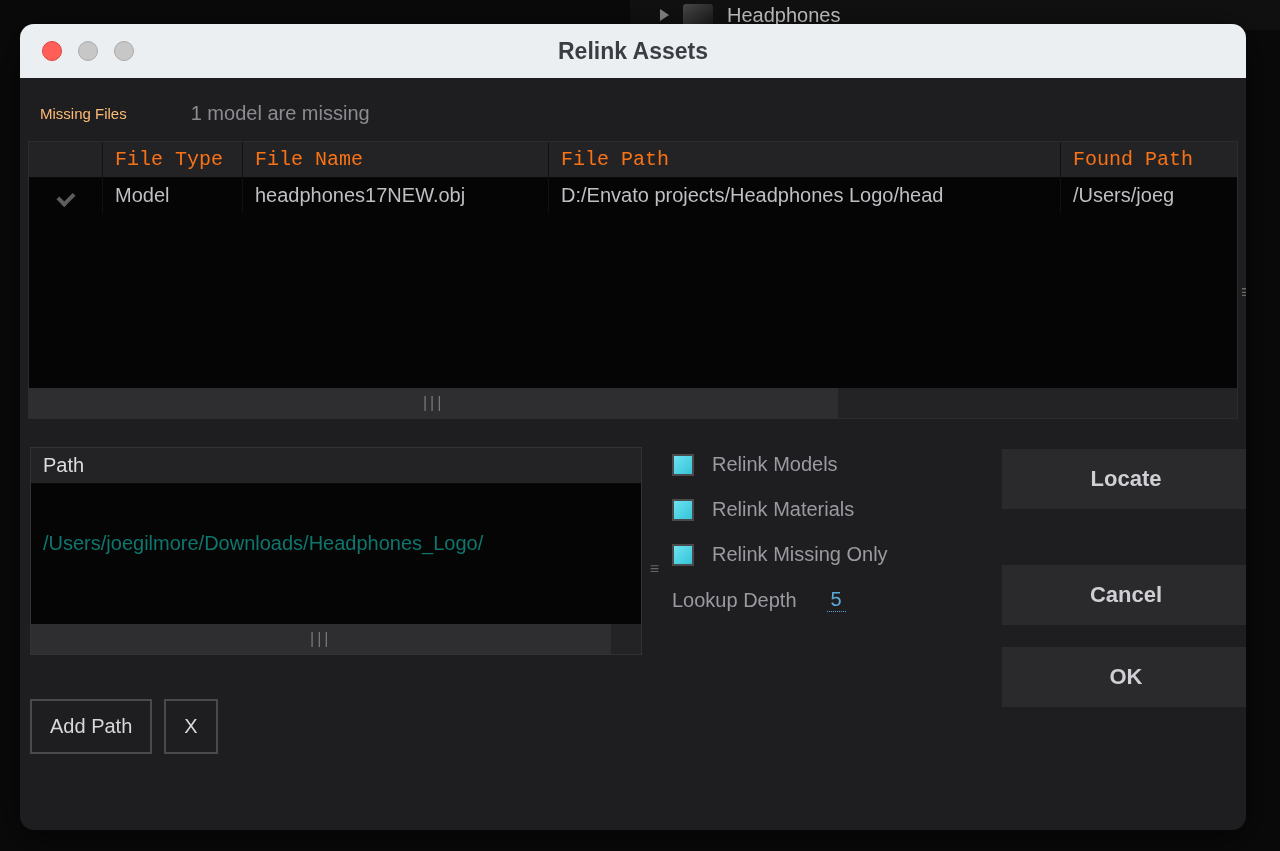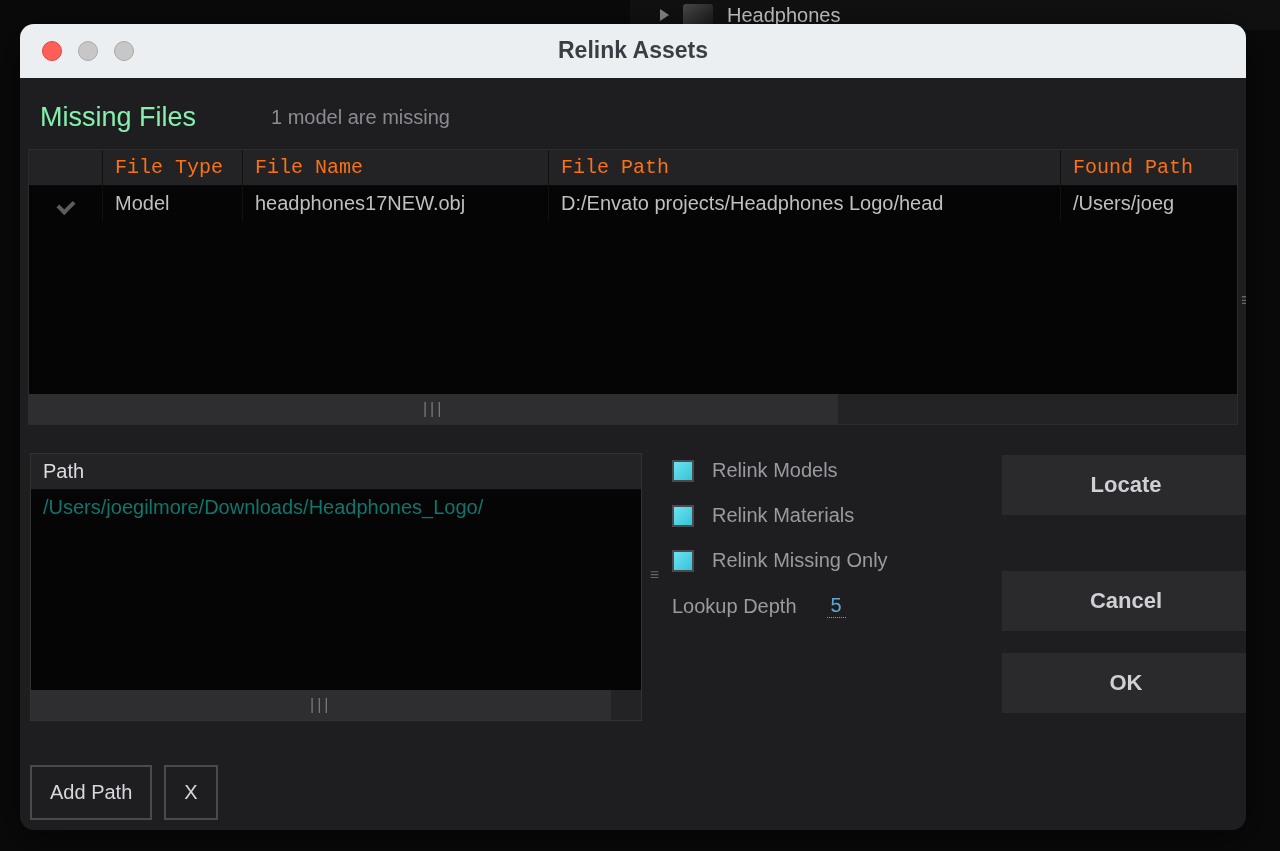--- a/index.html
+++ b/index.html
@@ -81,27 +81,26 @@
   }
 
   
   .mf-head {
     display: flex;
     align-items: center;
     padding: 24px 20px 16px 20px;
     gap: 64px;
   }
   .mf-head .label {
-    font-size: 27px;
-    color: #86efac;
+    font-size: 15px;
+    color: #fdba74;
   }
   .mf-head .sub {
     font-size: 20px;
     color: #8b8b90;
-    margin-left: 11px;
   }
 
   
   .table-wrap {
     margin: 0 8px;
     border: 1px solid #2c2c2e;
     background: #050505;
     height: 278px;
     position: relative;
     display: flex;
@@ -178,23 +177,24 @@
     gap: 30px;
     flex:1;
   }
   .path-col {
     flex: 0 0 612px;
     display:flex; flex-direction:column;
   }
   .path-list {
     border:1px solid #333;
     background:#050505;
-    height: 268px;
+    height: 208px;
     display:flex; flex-direction:column;
     position:relative;
+    gap:42px;
   }
   .path-head {
     background:#232326;
     padding:6px 12px;
     font-size:20px;
     color:#dcdce0;
     border-bottom:1px solid #0a0a0a;
   }
   .path-row {
     padding:6px 12px;

